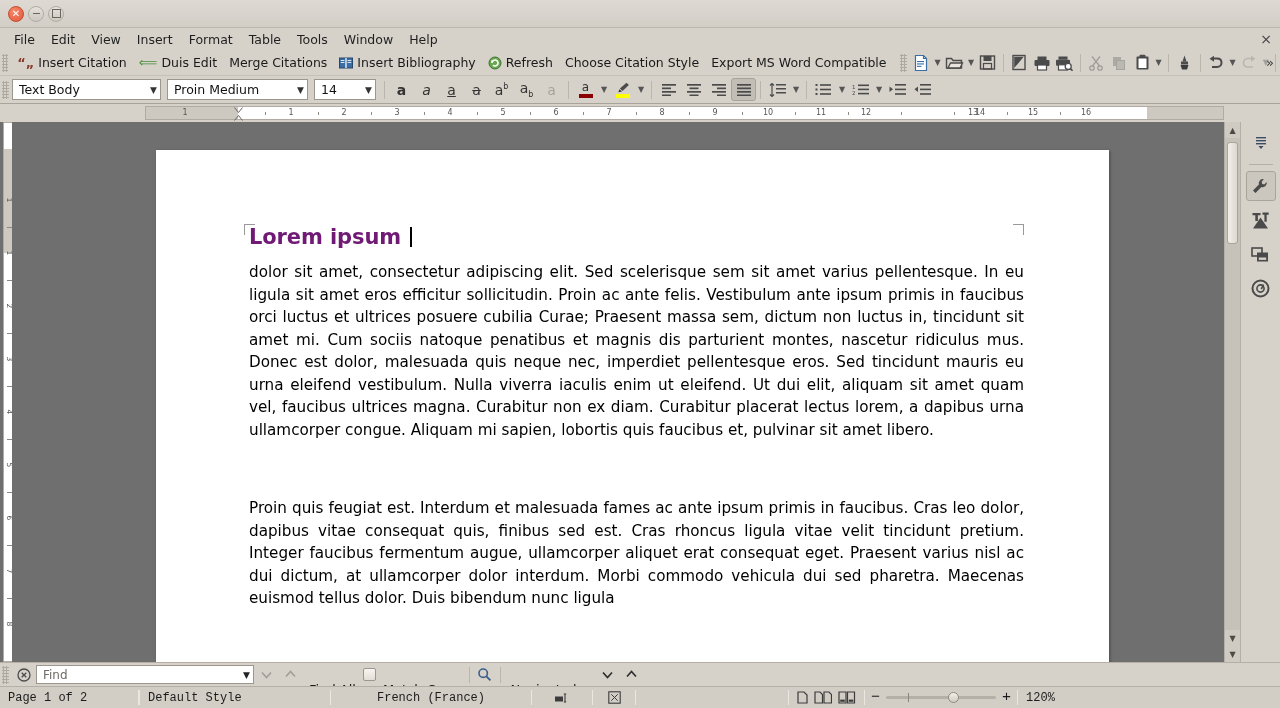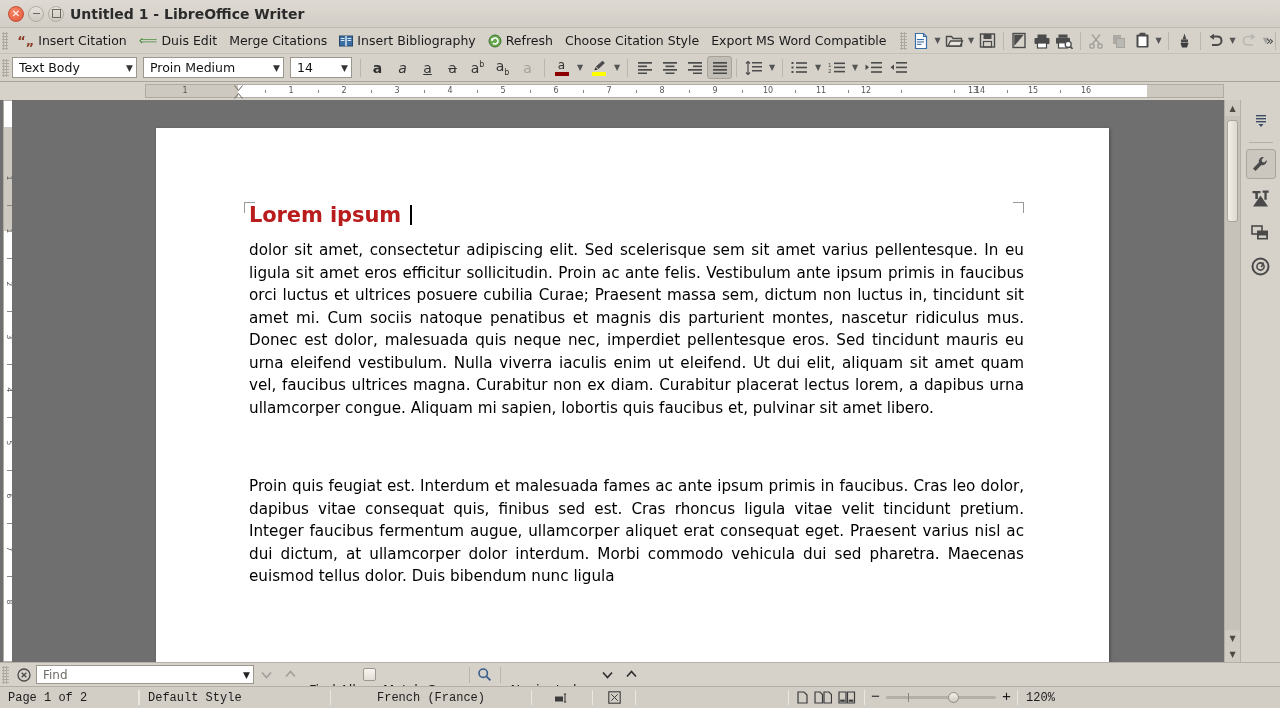--- a/index.html
+++ b/index.html
@@ -96,21 +96,21 @@
   }
   .crop-mark { position: absolute; width: 11px; height: 11px; }
   .cm-tl { left: 88px; top: 74px; border-left: 1px solid #999; border-top: 1px solid #999; }
   .cm-tr { left: 857px; top: 74px; border-right: 1px solid #999; border-top: 1px solid #999; }
   .doc {
     position: absolute; left: 93px; top: 75px; width: 775px;
     font-family: "DejaVu Sans", sans-serif;
   }
   .doc h1 {
     margin: 0 0 12px 0; font-size: 21px; font-weight: bold; letter-spacing: -0.1px;
-    color: #b91c1c;
+    color: #701a75;
   }
   .caret { display:inline-block; width:1.5px; height: 20px; background:#000; vertical-align: -3px; margin-left:2px; }
   .doc p {
     margin: 0 0 0 0; text-align: justify; font-size: 15.2px; line-height: 22.5px; color: #000;
   }
   .doc p.p2 { margin-top: 56px; }
 
   
   .vscroll { width: 16px; background: #cfcac2; border-left: 1px solid #b5b0a7; display:flex; flex-direction:column; }
   .sb-btn { height: 16px; display:flex; align-items:center; justify-content:center; font-size: 8px; color:#4c4a45; }
@@ -151,23 +151,34 @@
 <body>
 
 <div class="app">
 
   <div class="titlebar">
     <div class="wbtns">
       <div class="wbtn close">✕</div>
       <div class="wbtn min"></div>
       <div class="wbtn max"></div>
     </div>
-    <div class="title-text">Untitled 1 - LibreOffice Writer</div>
   </div>
 
+  <div class="menubar">
+    <div class="menu-item">File</div>
+    <div class="menu-item">Edit</div>
+    <div class="menu-item">View</div>
+    <div class="menu-item">Insert</div>
+    <div class="menu-item">Format</div>
+    <div class="menu-item">Table</div>
+    <div class="menu-item">Tools</div>
+    <div class="menu-item">Window</div>
+    <div class="menu-item">Help</div>
+    <div class="menu-close">×</div>
+  </div>
 
   <div class="toolbar">
     <div class="grip"></div>
 
     <div class="tb-item">
       <span style="color:#8a3b28;font-weight:bold;font-size:13px;line-height:10px;">“„</span>
       <span>Insert Citation</span>
     </div>
 
     <div class="tb-item">
@@ -313,21 +324,21 @@
     </div>
     <div class="tb-arrow dim">▼</div>
     <div class="tb-sep"></div>
 
     <div class="chevrons">»</div>
   </div>
 
   <div class="fmtbar">
     <div class="grip"></div>
 
-    <div class="combo" style="width:125px;">
+    <div class="combo" style="width:149px;">
       <span class="cv">Text Body</span>
       <span class="ca">▼</span>
     </div>
     <div style="width:6px;"></div>
     <div class="combo" style="width:141px;">
       <span class="cv">Proin Medium</span>
       <span class="ca">▼</span>
     </div>
     <div style="width:6px;"></div>
     <div class="combo" style="width:62px;">

